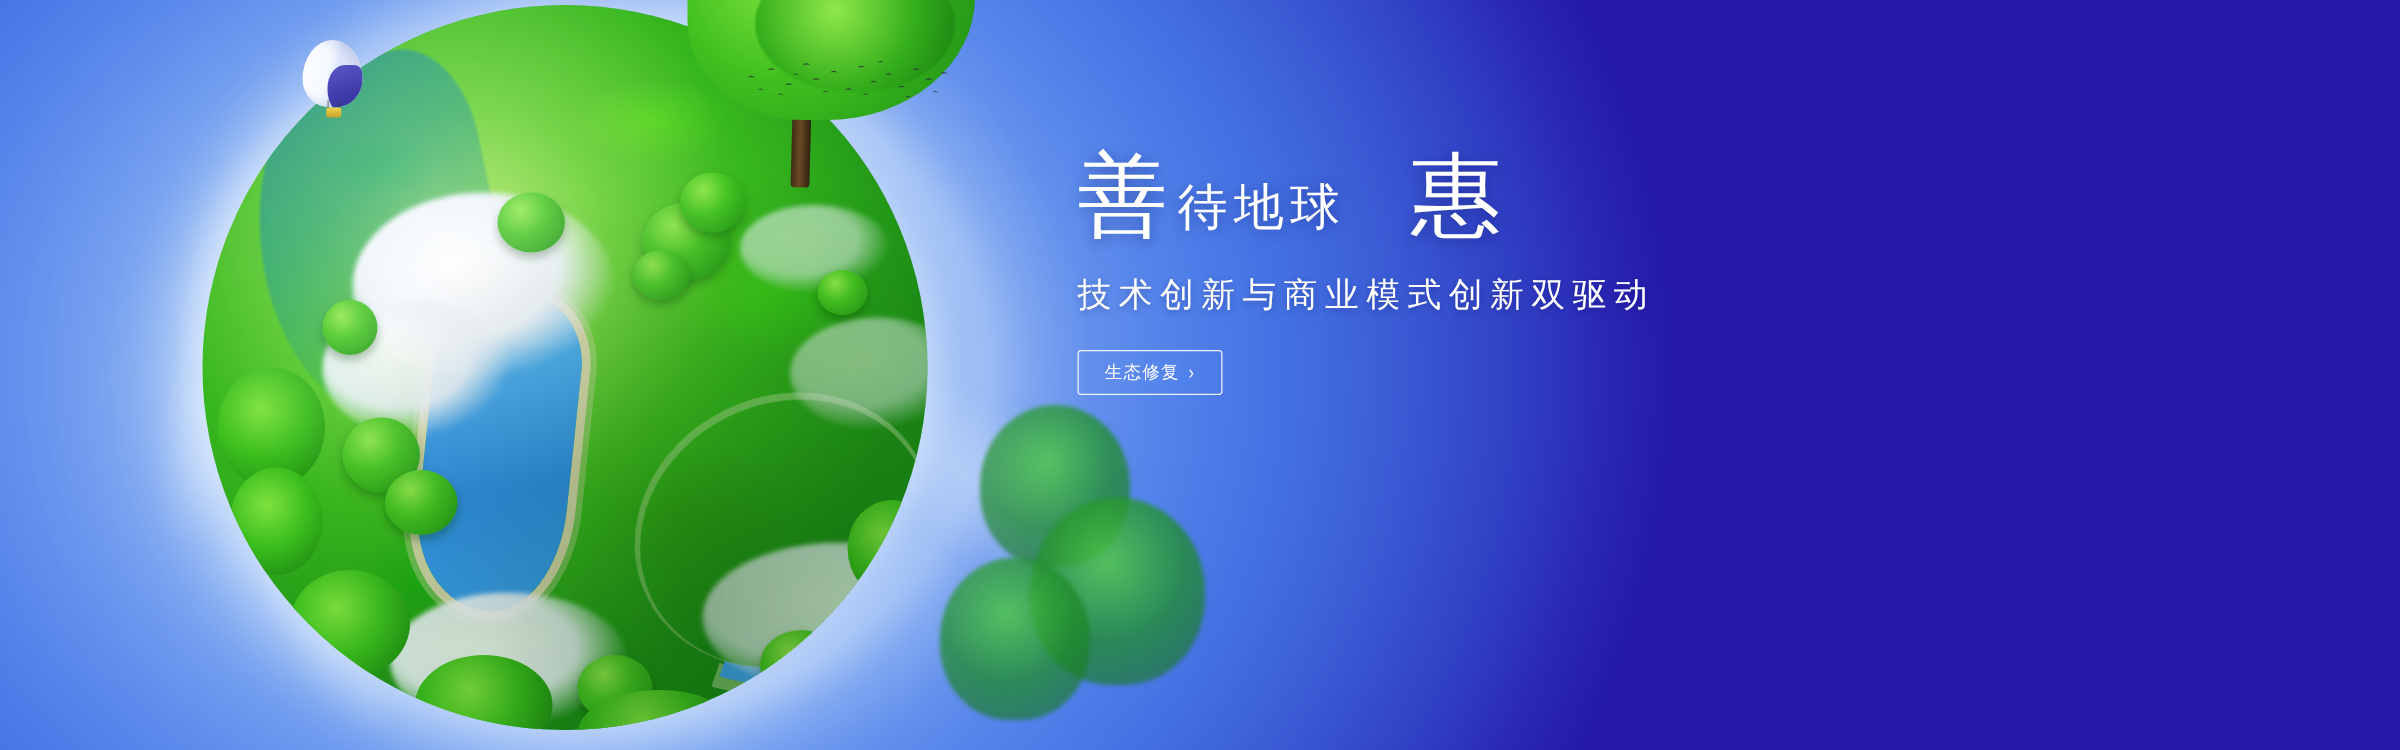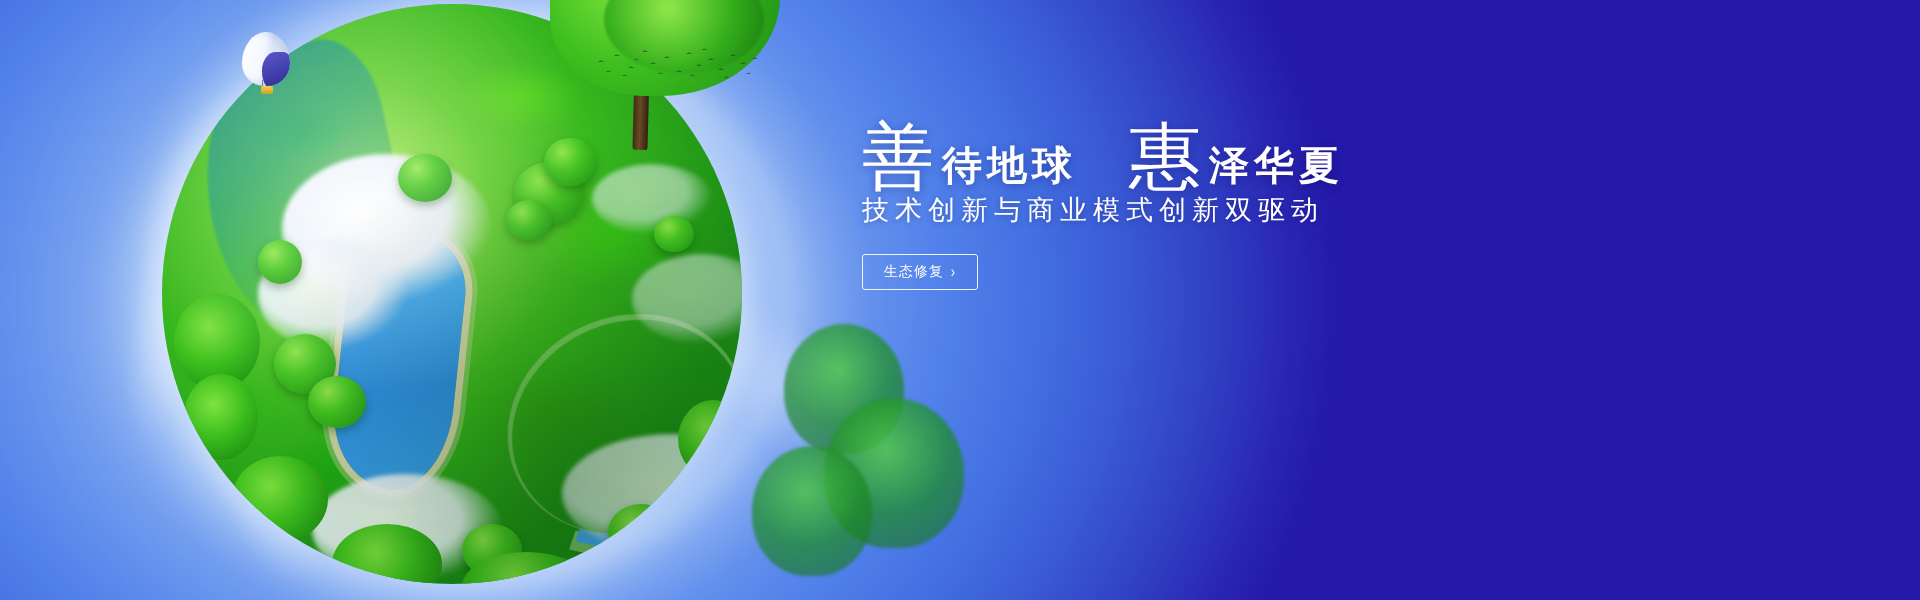--- a/index.html
+++ b/index.html
@@ -215,24 +215,25 @@
   
   .content{ position:absolute; left:862px; top:124px; width:820px; }
 
   .headline{
     display:flex; align-items:flex-end; white-space:nowrap;
     color:#ffffff;
     font-family:"Liberation Serif","DejaVu Serif",serif;
     text-shadow:0 2px 10px rgba(10,10,80,.35);
   }
   .hl-big{ font-size:72px; line-height:.94; font-weight:400; letter-spacing:0; }
-  .hl-small{ font-size:40px; line-height:1; font-weight:700; letter-spacing:5px; padding-bottom:6px; margin-left:8px; }
+  .hl-small{ font-size:40px; line-height:1; font-weight:400; letter-spacing:5px; padding-bottom:6px; margin-left:8px; }
   .hl-gap{ width:52px; }
 
   .subtitle{
+    margin-top:26px;
     color:#ffffff;
     font-size:27px;
     letter-spacing:6px;
     font-weight:400;
     white-space:nowrap;
     text-shadow:0 1px 6px rgba(10,10,80,.3);
   }
   .desc{
     margin-top:18px;
     color:#eef2ff;
@@ -354,21 +355,20 @@
     </svg>
   </div>
 
   <div class="content">
 
     <div class="headline">
       <span class="hl-big">善</span>
       <span class="hl-small">待地球</span>
       <span class="hl-gap"></span>
       <span class="hl-big">惠</span>
-      <span class="hl-small">泽华夏</span>
     </div>
 
     <div class="subtitle">技术创新与商业模式创新双驱动</div>
 
 
     <div class="cta">
       <span class="cta-label">生态修复</span>
       <span class="chev">›</span>
     </div>
 

